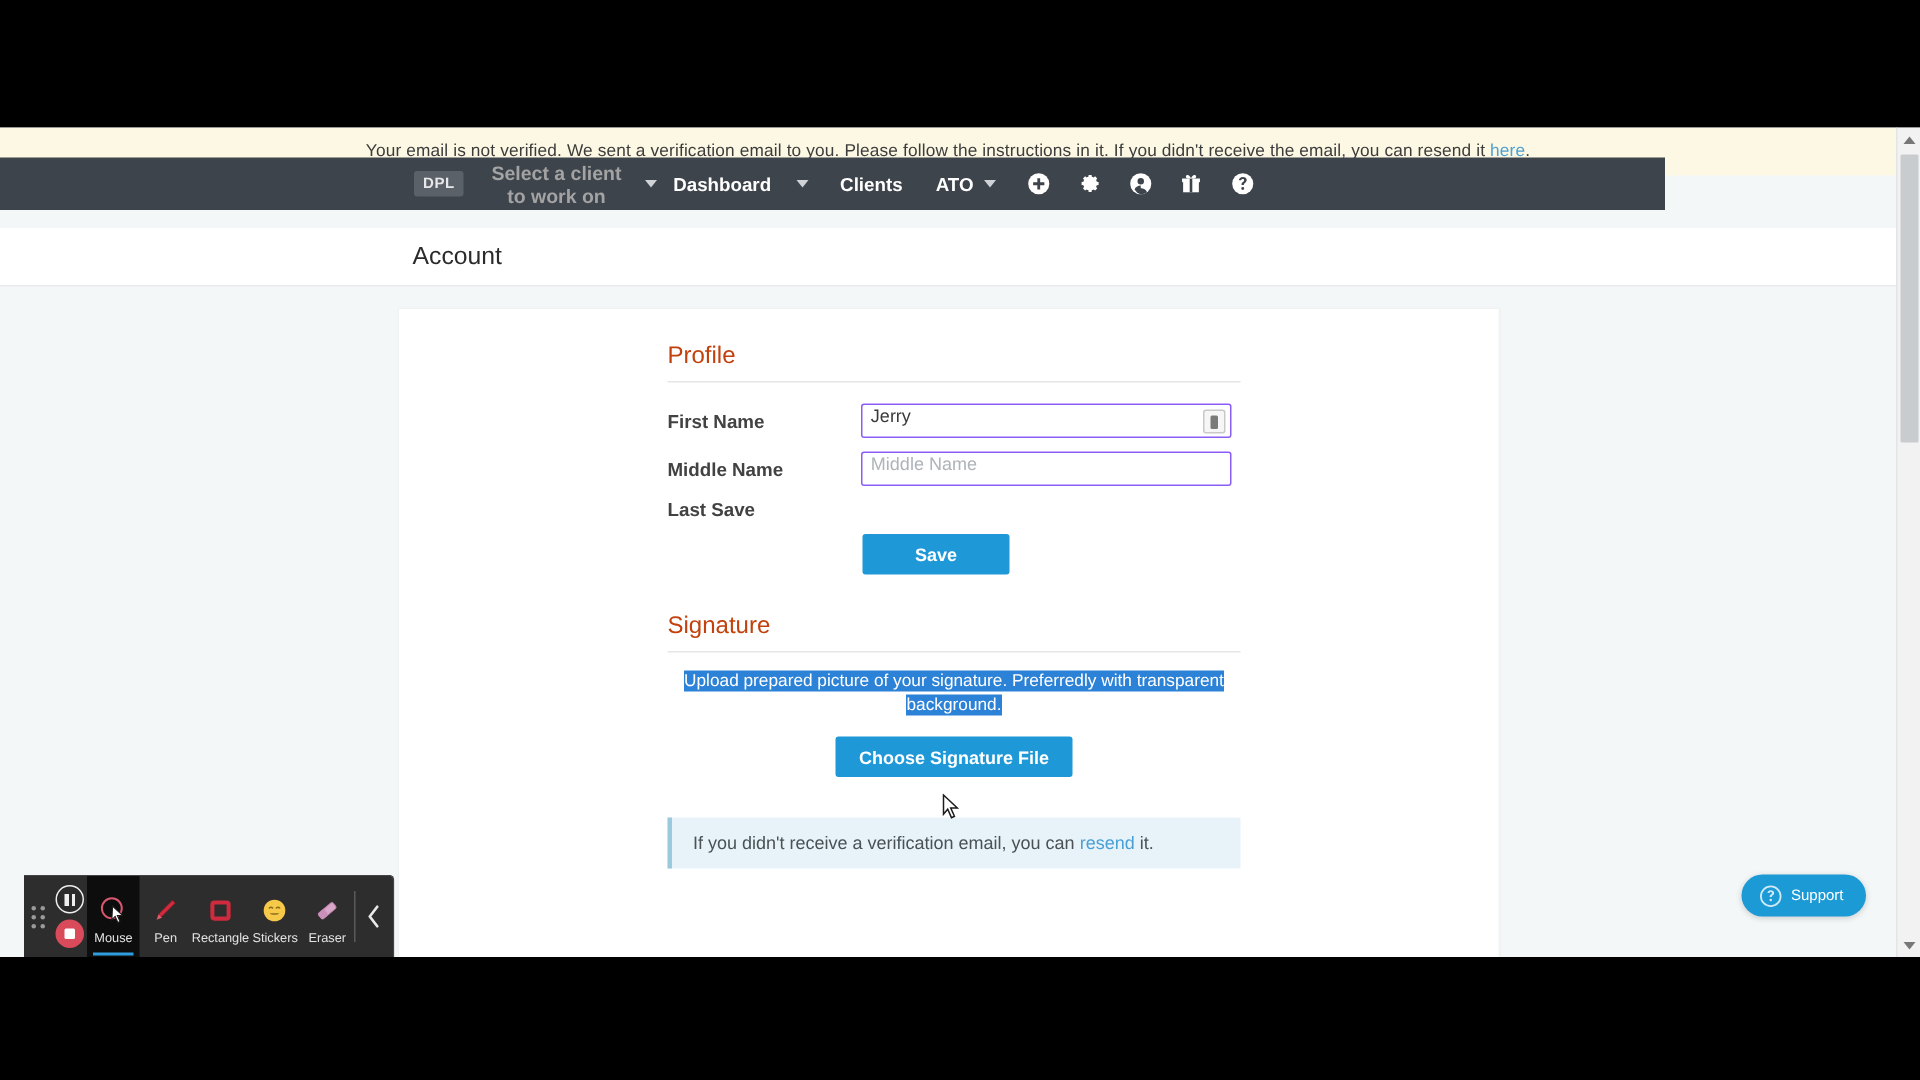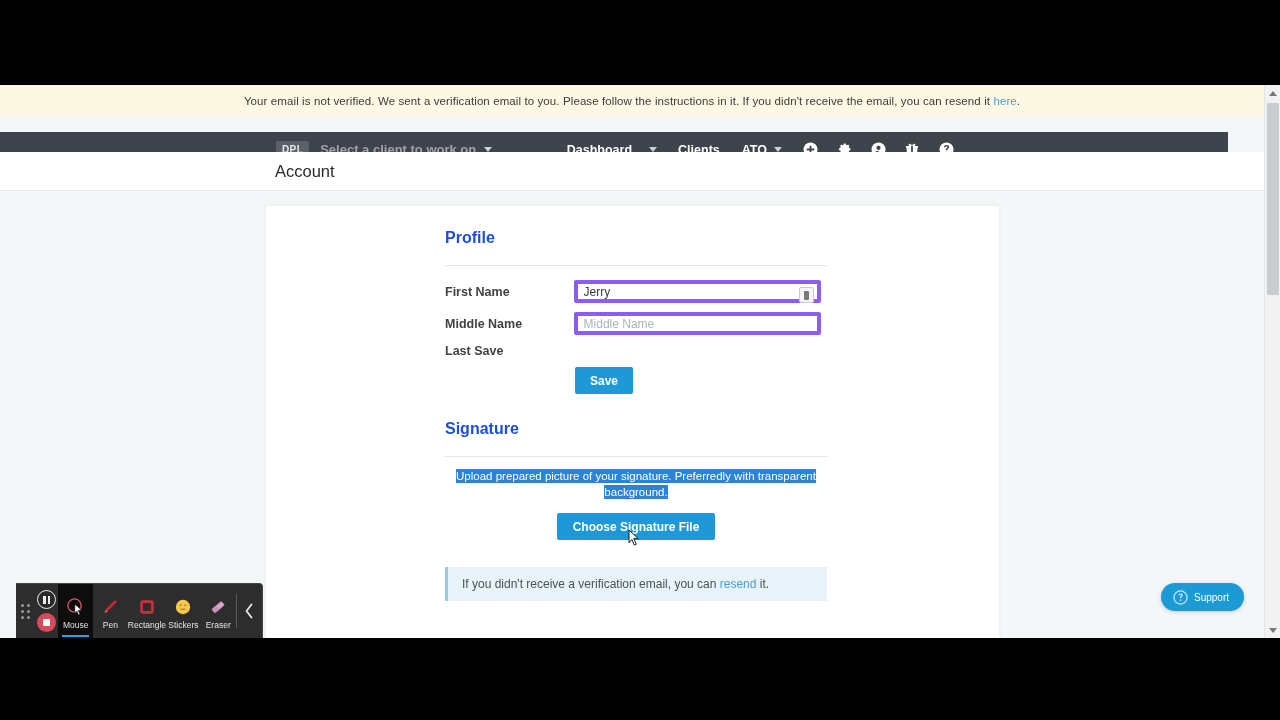--- a/index.html
+++ b/index.html
@@ -26,22 +26,22 @@
     background: #fcf8e3;
     display: flex; align-items: center; justify-content: center;
   }
   .verify-banner .txt {
     font-size: 11.5px; color: #3c3c3c; letter-spacing: .1px;
   }
   .verify-banner a { color: #4a9fd4; text-decoration: none; }
 
   
   .navbar {
-    position: absolute; left: 0; top: 47px;
-    width: 1228px; height: 35px;
+    position: absolute; left: 0; top: 20px;
+    width: 1110px; height: 35px;
     background: #3e444c;
     display: flex; align-items: center; text-align: center;
   }
   .nav-left { display: flex; align-items: center; margin-left: 276px; }
   .dpl-badge {
     background: #5b6169; color: #e8e8e8;
     font-size: 10px; font-weight: bold; letter-spacing: .4px;
     padding: 3px 6px 3px 6px; border-radius: 2px; line-height: 1;
     height: 17px; display: flex; align-items: center;
   }
@@ -84,36 +84,36 @@
   .card {
     position: absolute; left: 265px; top: 120px;
     width: 735px; height: 520px;
     background: #ffffff;
     box-shadow: 0 0 2px rgba(0,0,0,.07);
     border: 1px solid #f0f2f3;
   }
   .form-wrap { padding: 23px 0 0 179px; width: 555px; }
 
   .sec-title {
-    font-size: 16px; color: #1d4ed8; font-weight: bold;
-    padding-bottom: 18px; border-bottom: 1px solid #e6e6e6;
+    font-size: 16px; color: #c2410c; font-weight: normal;
+    padding-bottom: 7px; border-bottom: 1px solid #e6e6e6;
     width: 382px; margin-bottom: 14px;
   }
   .sec-title.tight { margin-bottom: 11px; }
 
   .form-row { display: flex; align-items: center; margin-bottom: 9px; }
   .form-label {
     width: 130px; font-size: 12.5px; color: #424242; font-weight: bold;
   }
   .input {
     width: 250px; height: 23px;
-    border: 4px solid #8b5cf6; border-radius: 2px;
+    border: 1px solid #8b5cf6; border-radius: 2px;
     font-size: 12px; color: #3a3a3a;
     padding: 0 6px; background: #fff;
-    display: flex; align-items: flex-end;
+    display: flex; align-items: flex-start;
     position: relative;
   }
   .input .ph { color: #aeb4b8; }
   .autofill-icon {
     position: absolute; right: 3px; top: 3px;
     width: 15px; height: 16px; border: 1px solid #c9c9c9;
     background: #f6f6f6; border-radius: 2px;
     display: flex; align-items: center; justify-content: center;
   }
   .autofill-icon i {
@@ -122,21 +122,21 @@
   }
 
   .btn-primary {
     background: #1e98d7; color: #ffffff;
     border: none; border-radius: 2px;
     font-size: 12px; font-weight: bold;
     height: 27px; padding: 0 14px; cursor: pointer;
     font-family: "Liberation Sans", sans-serif;
   }
   .row-actions { margin-left: 130px; margin-top: 9px; }
-  .btn-save { width: 58px; }
+  .btn-save { width: 98px; }
 
   
   .sig-block { margin-top: 26px; }
   .sig-text {
     width: 382px; text-align: center;
     font-size: 11.5px; line-height: 16px;
     color: #3c3c3c; margin: 0 auto 0 0;
   }
   .sig-text .hl {
     background: #2c82d6; color: #ffffff;

